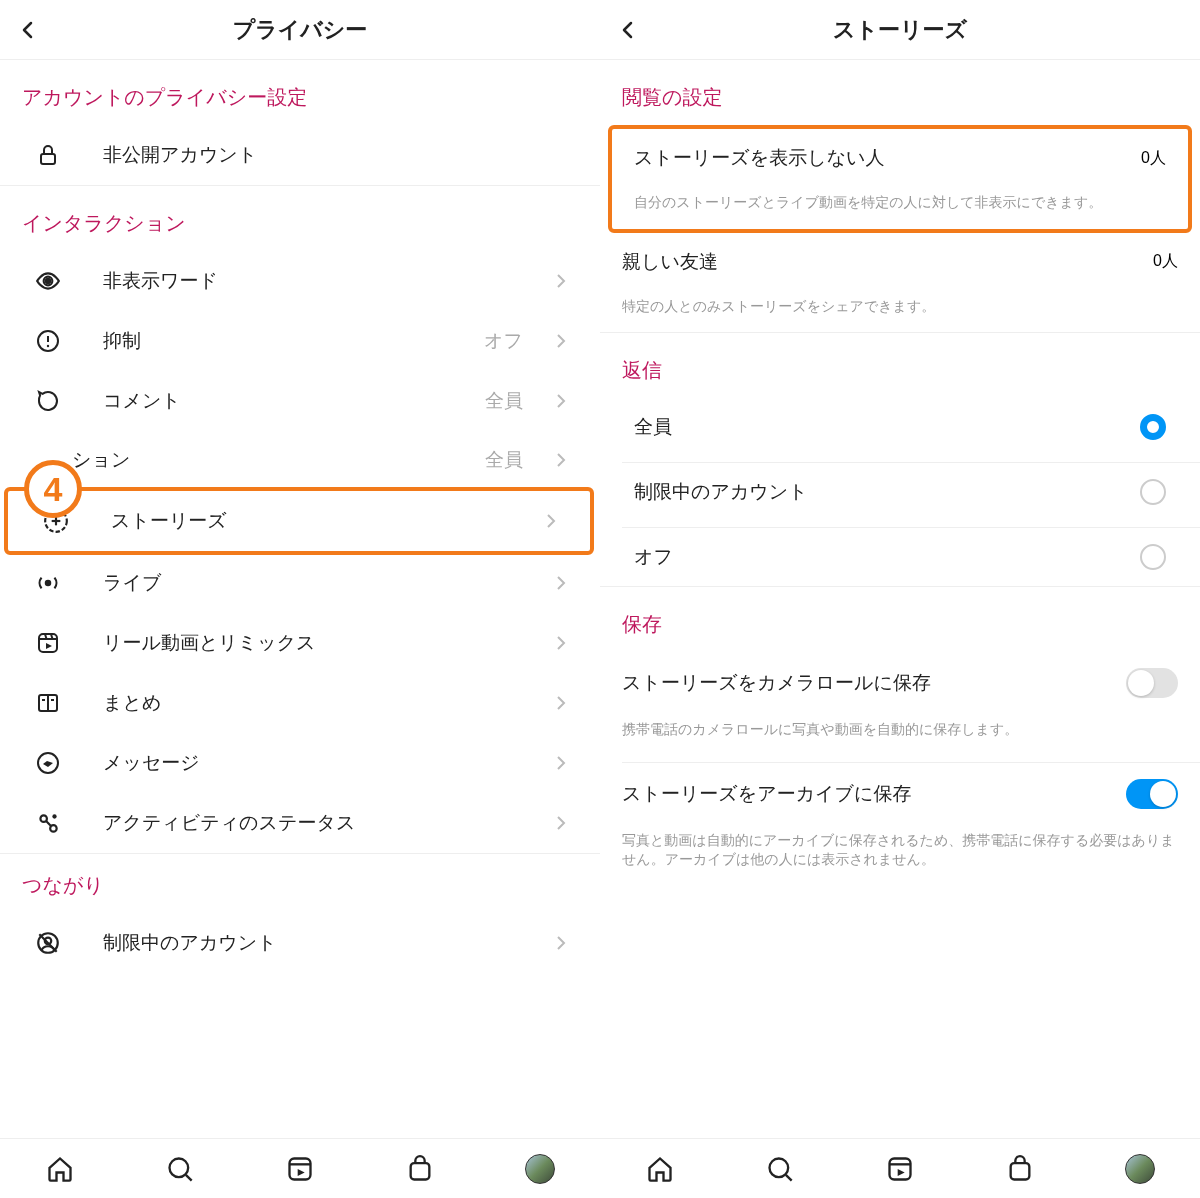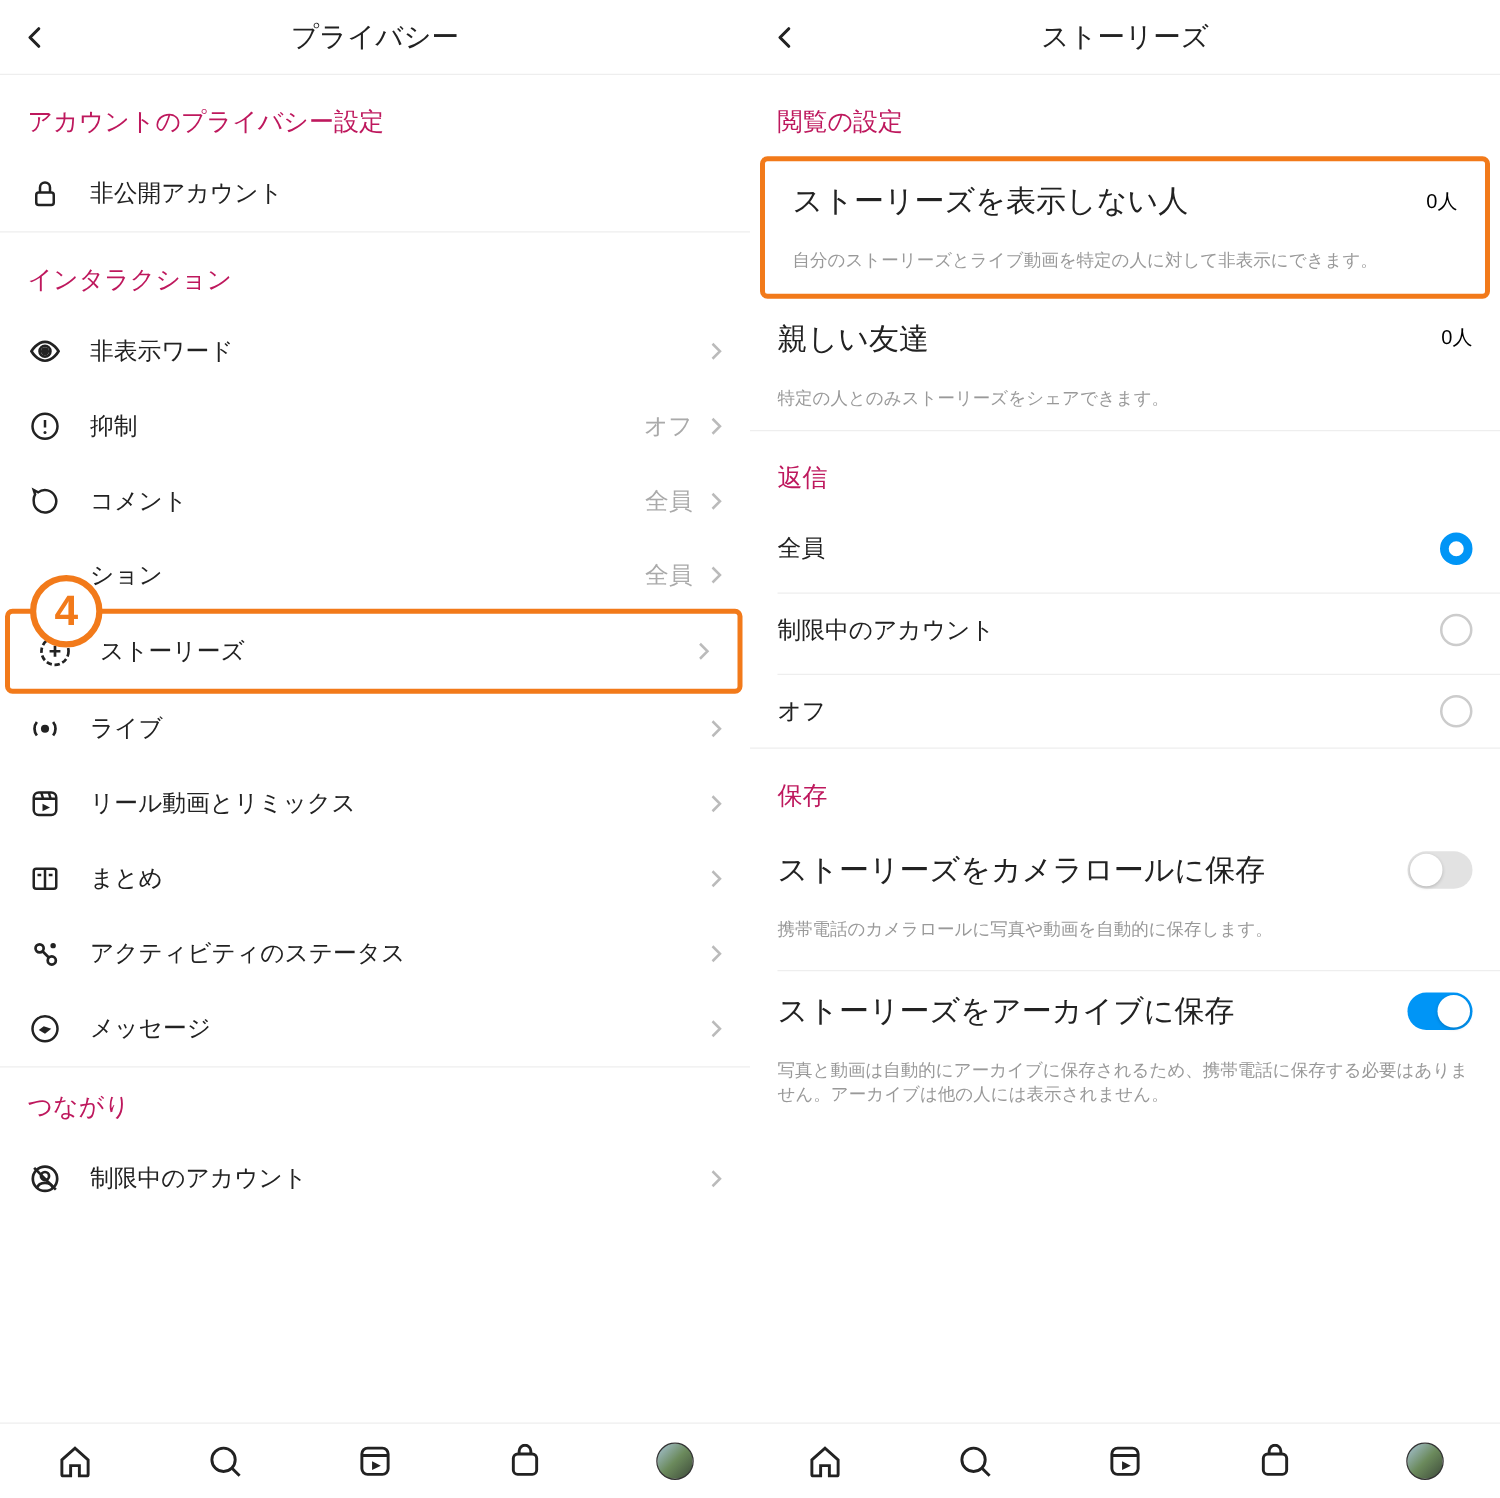--- a/index.html
+++ b/index.html
@@ -26,35 +26,36 @@
       position: relative;
       border-bottom: 1px solid #eee;
     }
     .header .back {
       position: absolute;
       left: 18px;
       top: 50%;
       transform: translateY(-50%);
       width: 20px; height: 20px;
     }
-    .header .title { font-size: 22px; font-weight: 400; color: #222; }
+    .header .title { font-size: 22px; font-weight: 700; color: #222; }
 
     .section-title {
       font-size: 20px;
       font-weight: 400;
       color: #be185d;
       padding: 24px 22px 14px;
     }
 
     .row {
       display: flex;
       align-items: center;
-      padding: 16px 22px;
+      padding: 16px 34px;
       min-height: 58px;
       position: relative;
+      gap: 19px;
     }
     .row .icon {
       width: 28px; height: 28px;
       margin-right: 22px;
       display: flex; align-items: center; justify-content: center;
       flex-shrink: 0;
     }
     .row .label { font-size: 19px; color: #222; flex: 1; }
     .row .value { font-size: 19px; color: #aaa; margin-right: 8px; }
     .row .chev {
@@ -88,21 +89,21 @@
       display: flex;
       align-items: center;
       justify-content: space-around;
       border-top: 1px solid #eee;
       background: #fff;
     }
     .bottom-tab .tab-icon { width: 30px; height: 30px; display:flex; align-items:center; justify-content:center; }
 
     .row-multi { display:block; padding: 16px 22px; }
     .row-multi .top-line { display:flex; align-items:center; }
-    .row-multi .main { font-size: 24px; color: #222; flex:1;font-family:Liberation Serif, serif; }
+    .row-multi .main { font-size: 19px; color: #222; flex:1;font-family:Liberation Serif, serif; }
     .row-multi .sub { font-size: 14px; color: #999; margin-top: 22px; line-height: 1.4; }
 
     .radio {
       width: 26px; height: 26px; border-radius: 50%;
       border: 2px solid #ccc;
     }
     .radio.selected { border: 7px solid #0095f6; }
 
     .toggle {
       width: 52px; height: 30px; border-radius: 15px;
@@ -276,43 +277,43 @@
     <div class="label">まとめ</div>
     <div class="chev">
         <svg viewBox="0 0 10 16">
           <polyline points="2,2 8,8 2,14" fill="none" stroke="#bbb" stroke-width="2"></polyline>
         </svg>
       </div>
   </div>
 
   <div class="row">
     <div class="icon">
+      <svg width="24" height="24" viewBox="0 0 24 24" fill="none" stroke="#222" stroke-width="2">
+          <circle cx="12" cy="12" r="10"></circle>
+          <path d="M7 13l4-3 6 2-5 4z" fill="#222" stroke="none"></path>
+        </svg>
+    </div>
+    <div class="label">メッセージ</div>
+    <div class="chev">
+        <svg viewBox="0 0 10 16">
+          <polyline points="2,2 8,8 2,14" fill="none" stroke="#bbb" stroke-width="2"></polyline>
+        </svg>
+      </div>
+  </div>
+
+  <div class="row">
+    <div class="icon">
       <svg width="26" height="26" viewBox="0 0 24 24" fill="none" stroke="#222" stroke-width="2">
           <circle cx="8" cy="8" r="3"></circle>
           <circle cx="17" cy="17" r="3"></circle>
           <path d="M10 10l5 5"></path>
           <circle cx="18" cy="6" r="2" fill="#222" stroke="none"></circle>
         </svg>
     </div>
     <div class="label">アクティビティのステータス</div>
-    <div class="chev">
-        <svg viewBox="0 0 10 16">
-          <polyline points="2,2 8,8 2,14" fill="none" stroke="#bbb" stroke-width="2"></polyline>
-        </svg>
-      </div>
-  </div>
-
-  <div class="row">
-    <div class="icon">
-      <svg width="24" height="24" viewBox="0 0 24 24" fill="none" stroke="#222" stroke-width="2">
-          <circle cx="12" cy="12" r="10"></circle>
-          <path d="M7 13l4-3 6 2-5 4z" fill="#222" stroke="none"></path>
-        </svg>
-    </div>
-    <div class="label">メッセージ</div>
     <div class="chev">
         <svg viewBox="0 0 10 16">
           <polyline points="2,2 8,8 2,14" fill="none" stroke="#bbb" stroke-width="2"></polyline>
         </svg>
       </div>
   </div>
   <div class="hr-full"></div>
 
   <div class="section-title" style="padding-top:18px">つながり</div>
 

